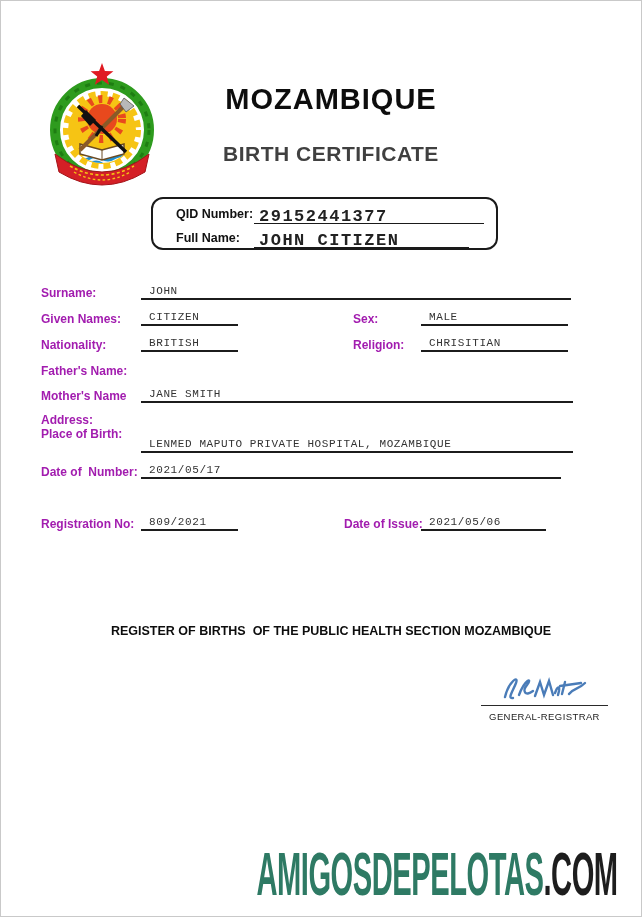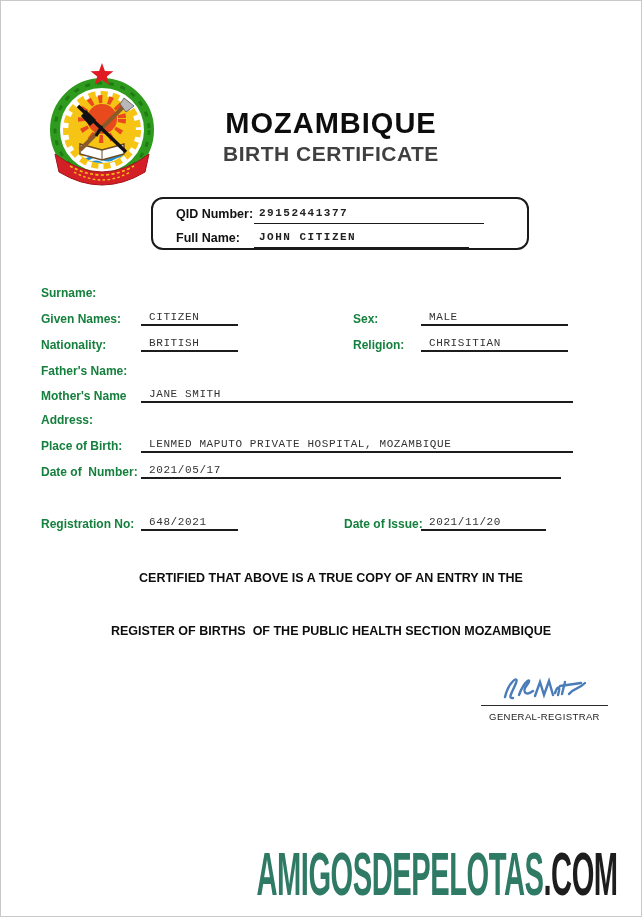--- a/index.html
+++ b/index.html
@@ -6,41 +6,41 @@
   html,body { background:#fff; }
   .page {
     position:relative; width:642px; height:917px;
     background:#fff; border:1px solid #c9c9c9;
     font-family:"Liberation Sans", sans-serif;
     overflow:hidden;
   }
   .title {
     position:absolute; left:150px; top:82px; width:360px;
     text-align:center; font-size:29px; font-weight:bold; color:#0d0d0d;
-    letter-spacing:1px; white-space:pre;margin-top:24px;
+    letter-spacing:1px; white-space:pre;
   }
   .subtitle {
     position:absolute; left:150px; top:141px; width:360px;
     text-align:center; font-size:21px; font-weight:bold; color:#404040;
     letter-spacing:0.5px; white-space:pre;
   }
   .idbox {
-    position:absolute; left:150px; top:196px; width:378px; height:53px;
+    position:absolute; left:150px; top:196px; width:347px; height:53px;
     border:2px solid #1a1a1a; border-radius:12px;
   }
   .idbox .blabel {
     position:absolute; left:23px; font-size:12.5px; font-weight:bold; color:#111; white-space:pre;
   }
   .idbox .bval {
     position:absolute; left:106px; font-family:"Liberation Mono", monospace;
-    font-size:11px; font-weight:bold; color:#222; letter-spacing:1.5px; white-space:pre;
+    font-size:17px; font-weight:bold; color:#222; letter-spacing:1.5px; white-space:pre;
   }
   .idbox .bline { position:absolute; left:101px; height:0; border-bottom:1.5px solid #1a1a1a; }
   .flabel {
-    position:absolute; font-size:12px; font-weight:bold; color:#15803d; white-space:pre;
+    position:absolute; font-size:12px; font-weight:bold; color:#a21caf; white-space:pre;
   }
   .fline {
     position:absolute; height:16px; border-bottom:2px solid #1c1c1c;
   }
   .fline span {
     position:absolute; left:8px; bottom:1px;
     font-family:"Liberation Mono", monospace; font-size:11px; color:#333;
     letter-spacing:0.6px; white-space:pre;
   }
   .certline {
@@ -114,20 +114,23 @@
   <div class="idbox">
     <div class="blabel" style="top:8px">QID Number:</div>
     <div class="bval" style="top:8px">29152441377</div>
     <div class="bline" style="top:24px; width:230px"></div>
     <div class="blabel" style="top:32px">Full Name:</div>
     <div class="bval" style="top:32px">JOHN CITIZEN</div>
     <div class="bline" style="top:48px; width:215px"></div>
   </div>
 
   <div class="flabel" style="left:40px; top:285px">Surname:</div>
+  <div class="fline" style="left:140px; top:283px; width:430px">
+      <span>JOHN</span>
+    </div>
 
   <div class="flabel" style="left:40px; top:311px">Given Names:</div>
   <div class="fline" style="left:140px; top:309px; width:97px">
       <span>CITIZEN</span>
     </div>
   <div class="flabel" style="left:352px; top:311px">Sex:</div>
   <div class="fline" style="left:420px; top:309px; width:147px">
       <span>MALE</span>
     </div>
 
@@ -142,40 +145,39 @@
 
   <div class="flabel" style="left:40px; top:363px">Father's Name:</div>
 
   <div class="flabel" style="left:40px; top:388px">Mother's Name</div>
   <div class="fline" style="left:140px; top:386px; width:432px">
       <span>JANE SMITH</span>
     </div>
 
   <div class="flabel" style="left:40px; top:412px">Address:</div>
 
-  <div class="flabel" style="left:40px; top:438px">Place of Birth:</div>
+  <div class="flabel" style="left:40px; top:426px">Place of Birth:</div>
   <div class="fline" style="left:140px; top:436px; width:432px">
       <span>LENMED MAPUTO PRIVATE HOSPITAL, MOZAMBIQUE</span>
     </div>
 
   <div class="flabel" style="left:40px; top:464px">Date of  Number:</div>
   <div class="fline" style="left:140px; top:462px; width:420px">
       <span>2021/05/17</span>
     </div>
 
   <div class="flabel" style="left:40px; top:516px">Registration No:</div>
   <div class="fline" style="left:140px; top:514px; width:97px">
-      <span>648/2021</span>
+      <span>809/2021</span>
     </div>
   <div class="flabel" style="left:343px; top:516px">Date of Issue:</div>
   <div class="fline" style="left:420px; top:514px; width:125px">
-      <span>2021/11/20</span>
+      <span>2021/05/06</span>
     </div>
 
-  <div class="certline" style="top:570px">CERTIFIED THAT ABOVE IS A TRUE COPY OF AN ENTRY IN THE</div>
   <div class="certline" style="top:623px">REGISTER OF BIRTHS  OF THE PUBLIC HEALTH SECTION MOZAMBIQUE</div>
 
   <svg class="signature" width="92" height="34" viewBox="0 0 92 34" fill="none" stroke="#4a7cb8" stroke-width="2.4" stroke-linecap="round">
     <path d="M6 26 C10 10, 20 4, 17 12 C14 20, 8 28, 14 27" stroke="#4a7cb8"></path>
     <path d="M20 24 C26 8, 34 6, 28 14 C23 20, 26 26, 34 20" stroke="#4a7cb8"></path>
     <path d="M36 25 L41 11 L45 24 L50 10 L54 24" stroke="#4a7cb8"></path>
     <path d="M56 22 C58 16, 61 14, 60 20 L59 24" stroke="#4a7cb8"></path>
     <path d="M63 23 L66 11" stroke="#4a7cb8"></path>
     <path d="M61 15 L82 12" stroke="#4a7cb8"></path>
     <path d="M70 23 C74 17, 79 19, 86 12" stroke="#4a7cb8"></path>

